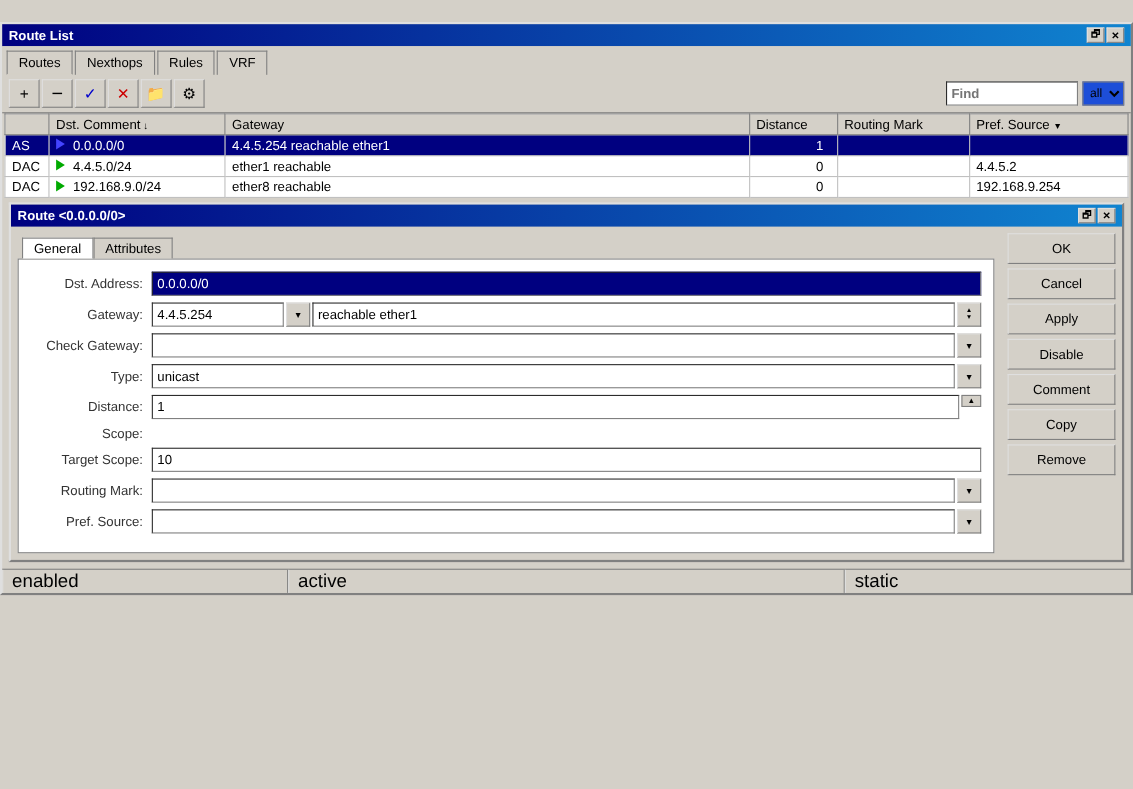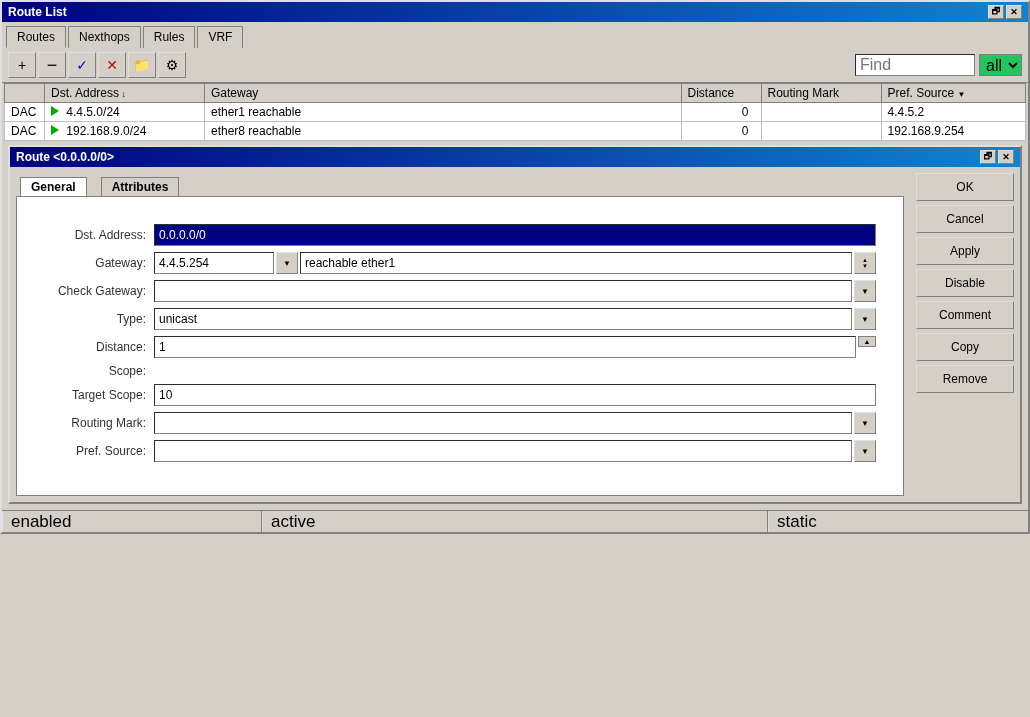--- a/index.html
+++ b/index.html
@@ -11,20 +11,21 @@
       height: 717px;
       overflow: hidden;
     }
 
     
     .window {
       border: 2px solid #808080;
       border-top: 2px solid #dfdfdf;
       border-left: 2px solid #dfdfdf;
       background: #d4d0c8;
+      margin-top: 20px;
     }
 
     .title-bar {
       background: linear-gradient(to right, #000080, #1084d0);
       color: white;
       padding: 3px 6px;
       display: flex;
       justify-content: space-between;
       align-items: center;
       font-size: 12px;
@@ -105,29 +106,30 @@
       align-items: center;
       gap: 4px;
     }
 
     .find-input {
       width: 120px;
       height: 22px;
       border: 1px inset #808080;
       background: white;
       padding: 2px 4px;
-      font-size: 16px;
+      font-size: 12px;
       color: #999;
+      font-weight: bold;
     }
 
     .find-select {
       height: 22px;
-      background: #22c55e;
-      border: 1px solid #808080;
-      font-size: 16px;
+      background: #1d4ed8;
+      border: 1px solid #808080;
+      font-size: 11px;
       padding: 0 2px;
     }
 
     
     .route-table {
       width: 100%;
       border-collapse: collapse;
       background: white;
     }
 
@@ -183,41 +185,40 @@
     }
 
     .form-area {
       flex: 1;
       padding: 6px;
     }
 
     .inner-tabs {
       display: flex;
       padding: 4px 4px 0;
-      gap: 14px;
-      font-weight: bold;
+      gap: 0;
     }
 
     .inner-tab {
       padding: 2px 10px;
       border: 1px solid #808080;
       border-bottom: none;
       background: #d4d0c8;
       cursor: pointer;
       font-size: 12px;
     }
 
     .inner-tab.active {
       background: white;
     }
 
     .inner-form {
       background: white;
       border: 1px solid #808080;
-      padding: 27px;
+      padding: 11px;
     }
 
     .form-row {
       display: flex;
       align-items: center;
       margin-bottom: 6px;
     }
 
     .form-label {
       width: 110px;
@@ -389,28 +390,39 @@
         <option>all</option>
       </select>
     </div>
   </div>
 
   <div class="main-content">
     <table class="route-table">
       <thead>
         <tr>
           <th style="width:40px;"></th>
-          <th class="sorted" style="width:160px;">Dst. Address</th>
+          <th class="sorted" style="width:160px;">Dst. Comment</th>
           <th style="min-width:300px;">Gateway</th>
           <th style="width:80px;">Distance</th>
           <th style="width:120px;">Routing Mark</th>
           <th>Pref. Source <span style="font-size:8px;">▼</span></th>
         </tr>
       </thead>
       <tbody>
+        <tr class="row-selected">
+          <td>AS</td>
+          <td>
+            <span style="display:inline-block;width:0;height:0;border-top:5px solid transparent;border-bottom:5px solid transparent;border-left:8px solid #4444ff;margin-right:4px;"></span>
+            <span>0.0.0.0/0</span>
+          </td>
+          <td>4.4.5.254 reachable ether1</td>
+          <td style="text-align:right;padding-right:12px;">1</td>
+          <td></td>
+          <td></td>
+        </tr>
         <tr class="row-normal">
           <td>DAC</td>
           <td>
             <span style="display:inline-block;width:0;height:0;border-top:5px solid transparent;border-bottom:5px solid transparent;border-left:8px solid #00aa00;margin-right:4px;"></span>
             <span>4.4.5.0/24</span>
           </td>
           <td>ether1 reachable</td>
           <td style="text-align:right;padding-right:12px;">0</td>
           <td></td>
           <td>4.4.5.2</td>

